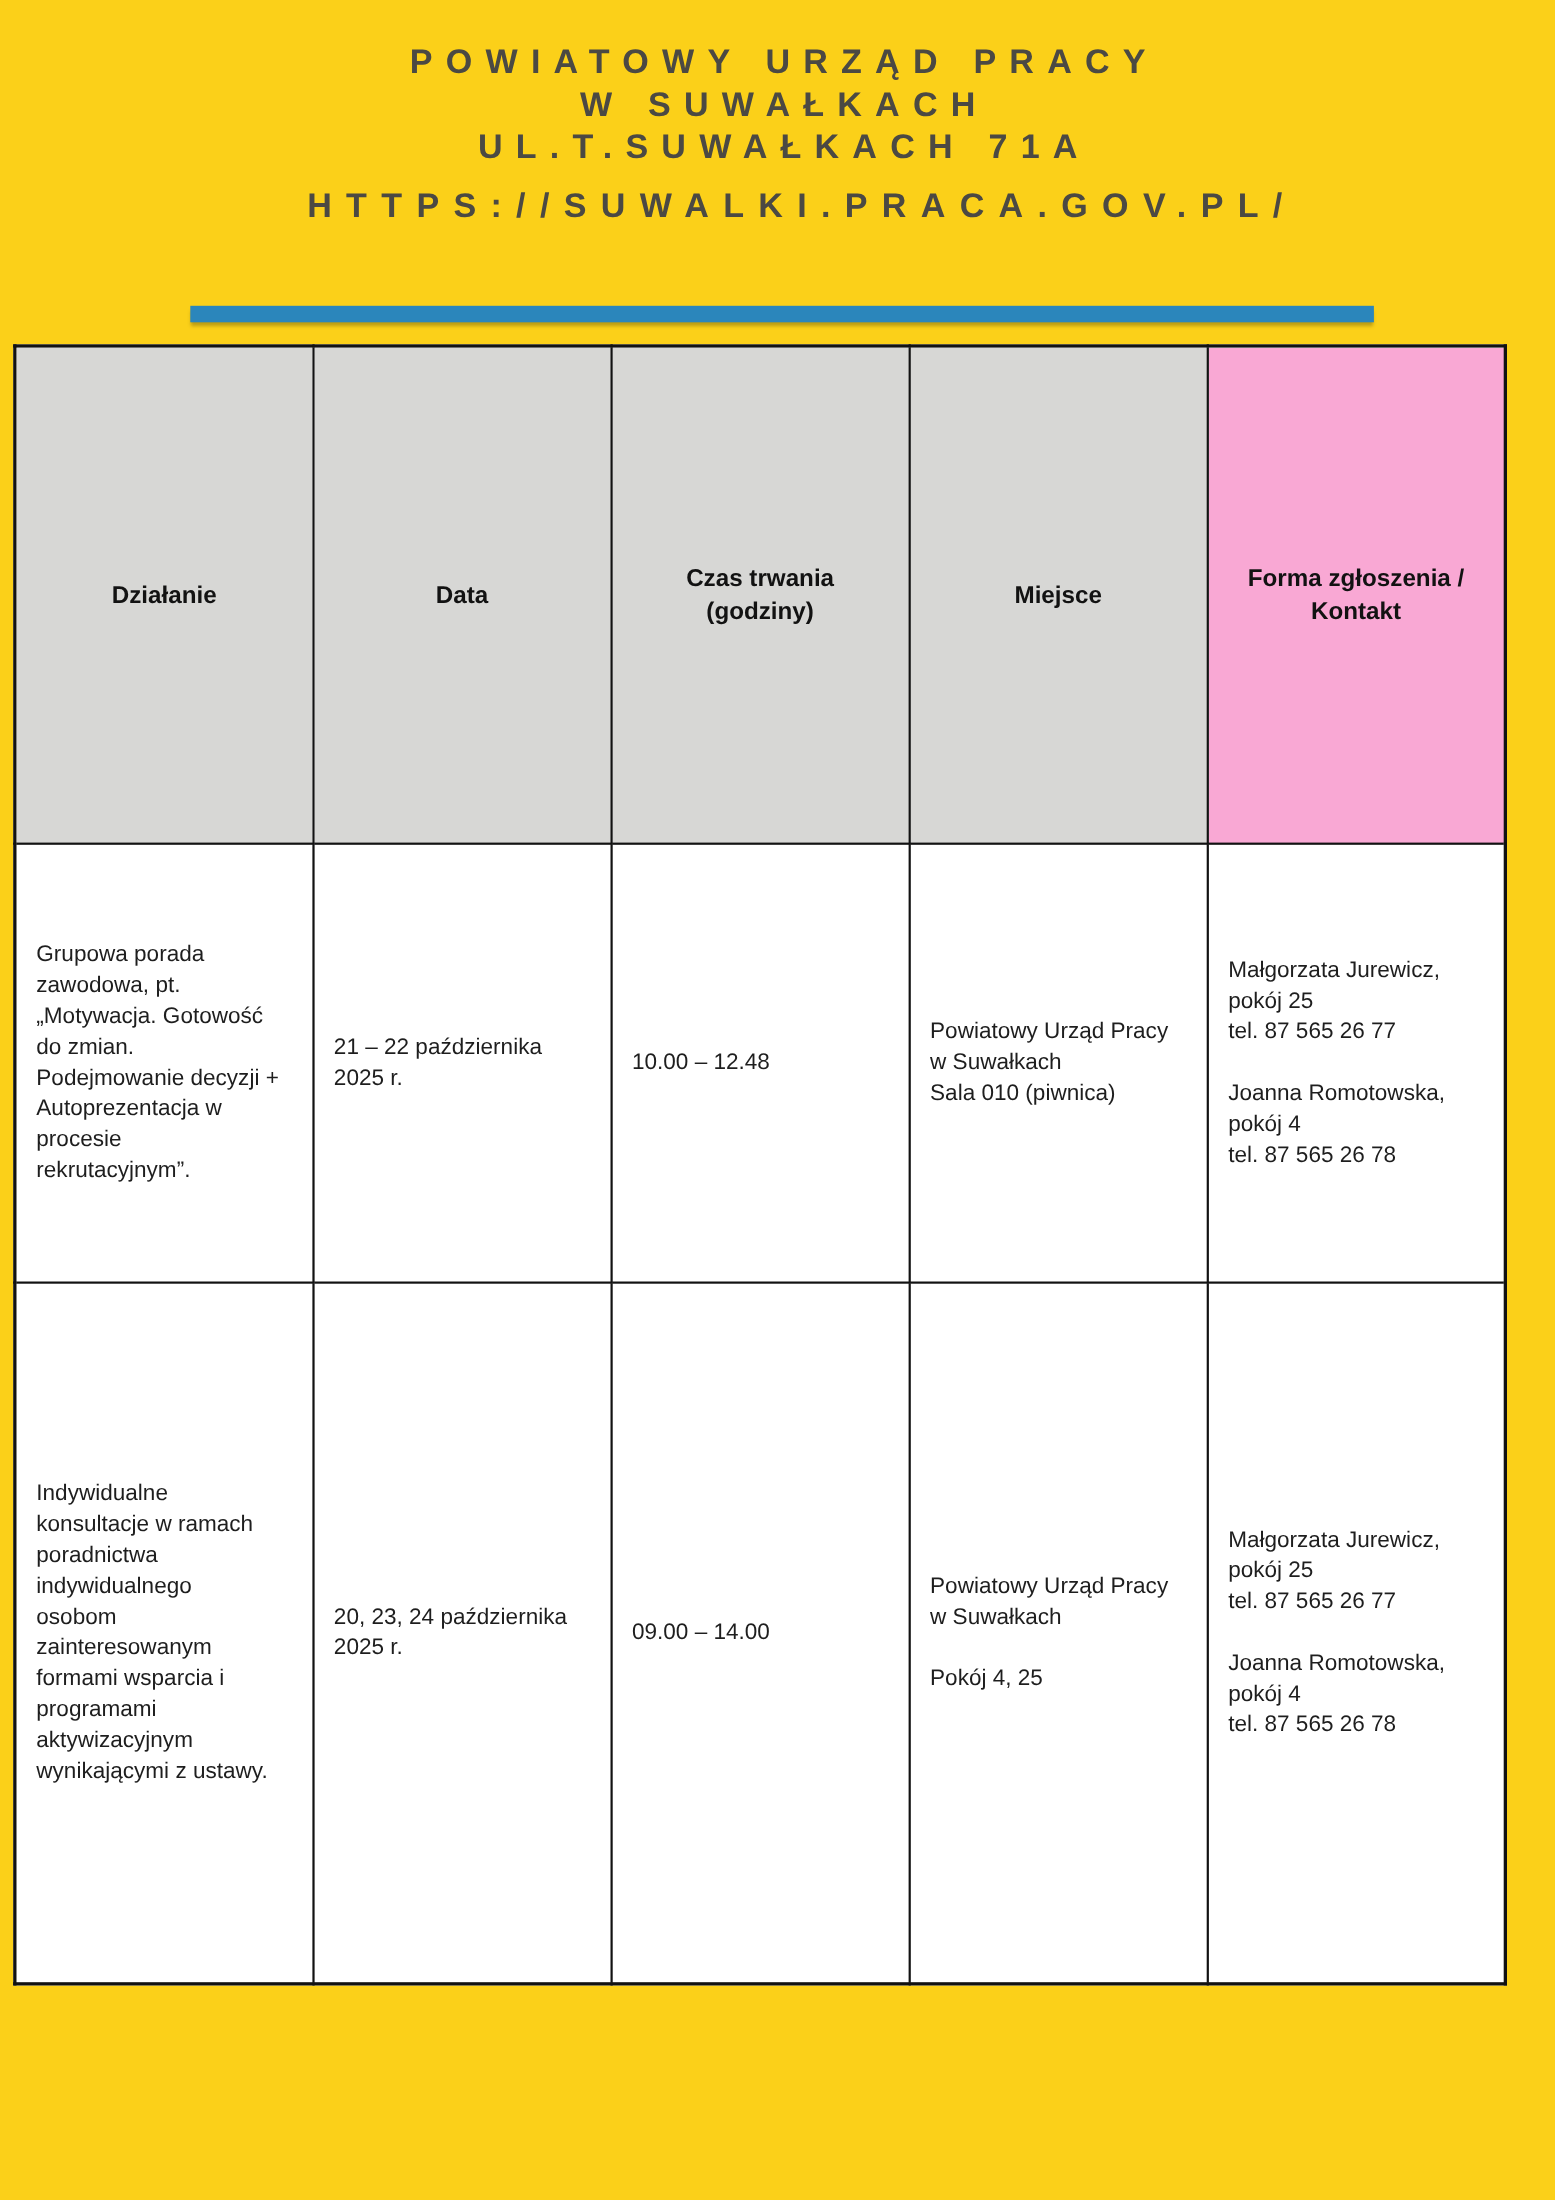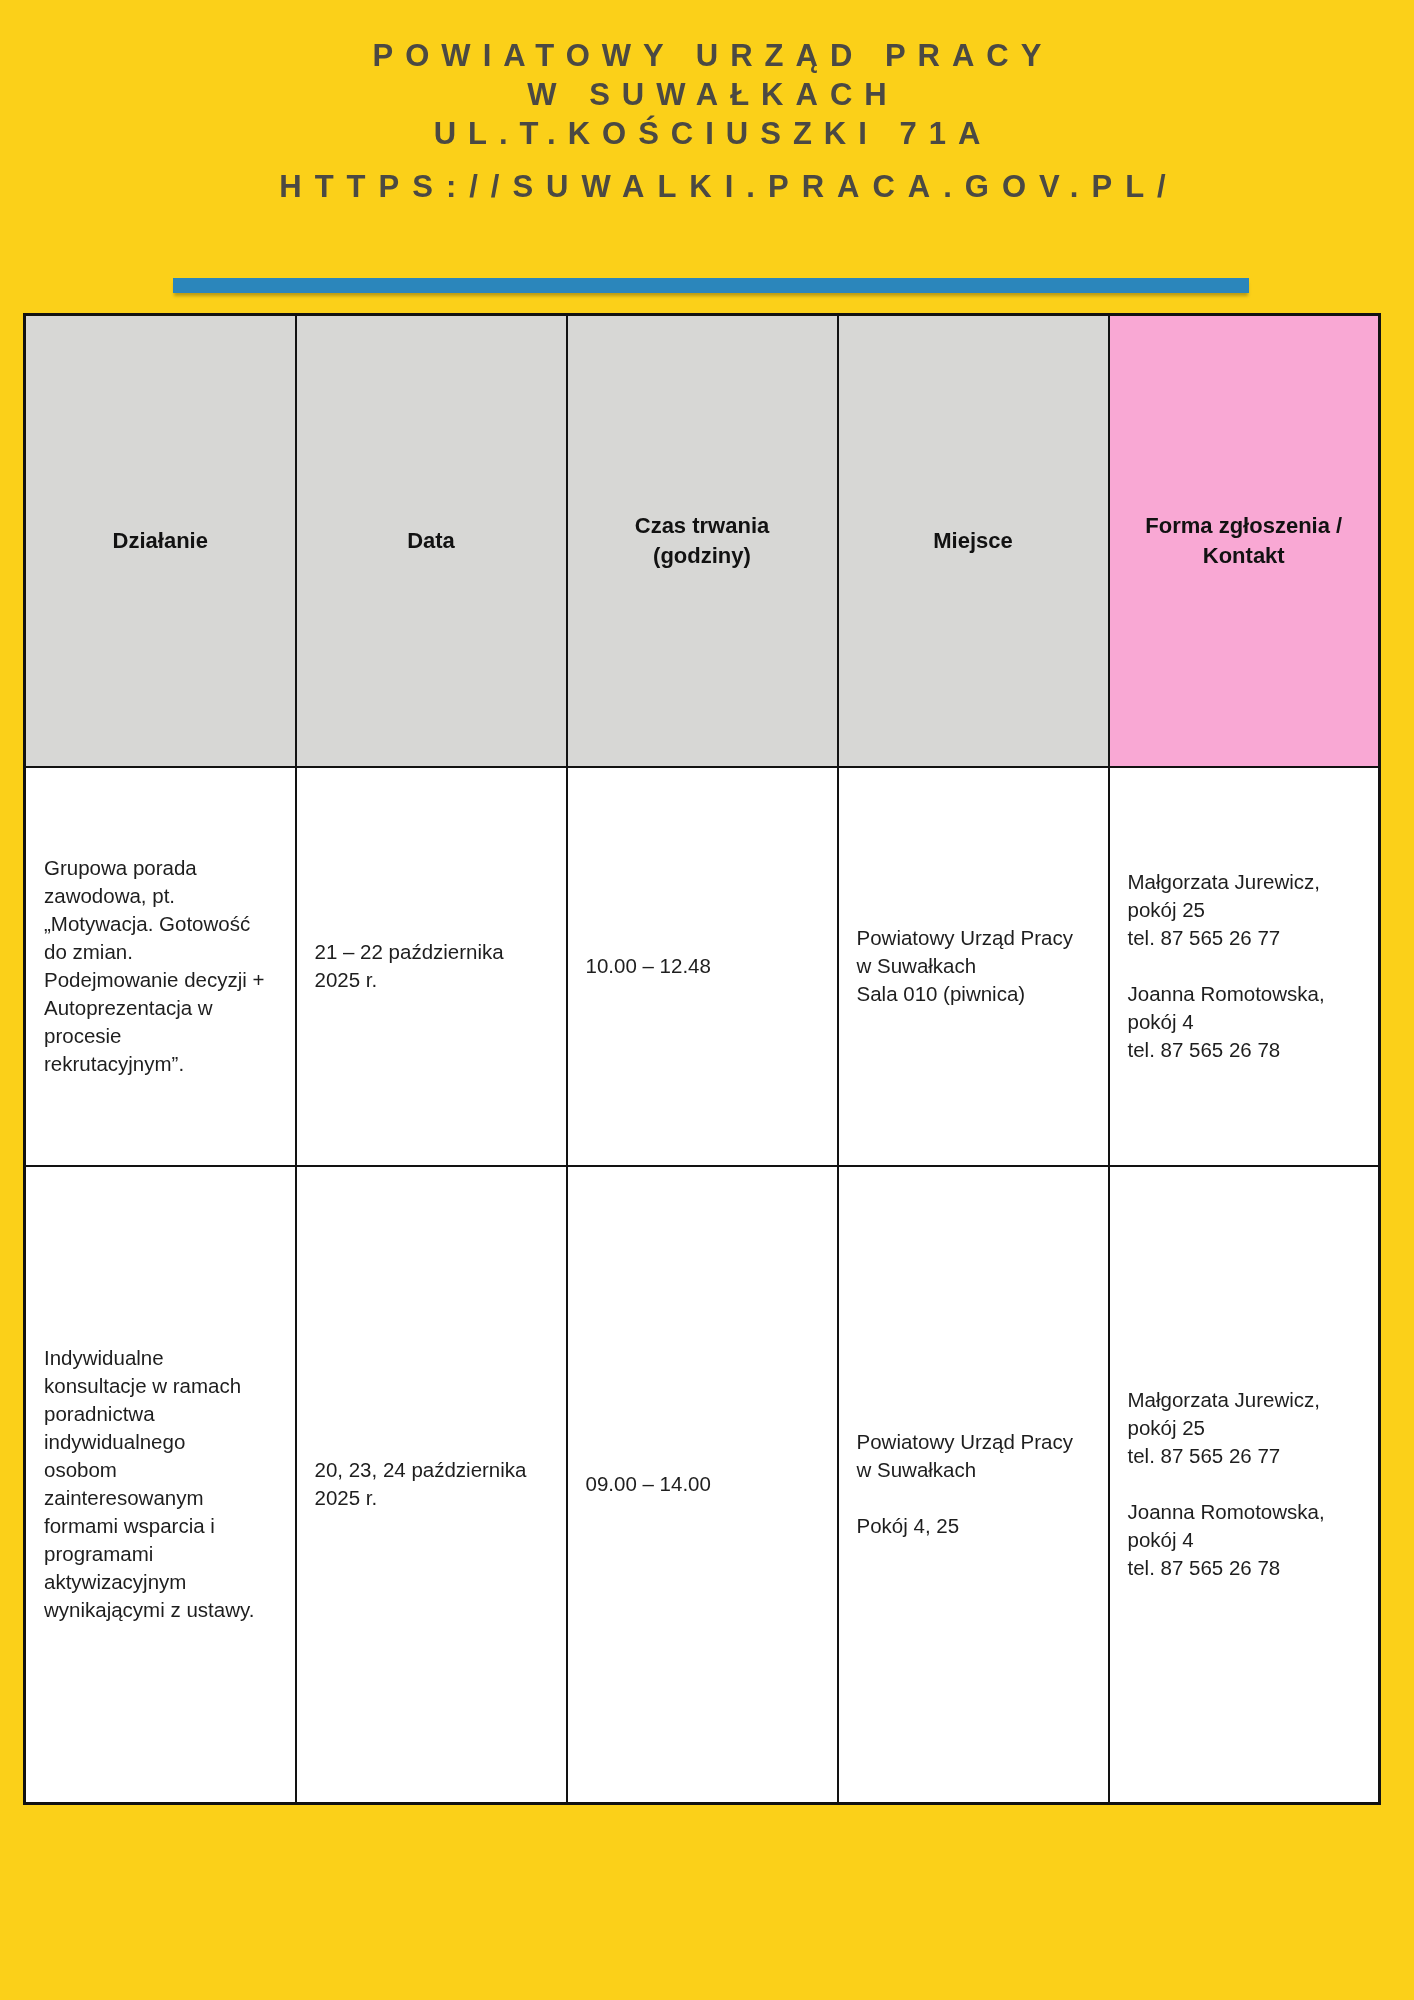--- a/index.html
+++ b/index.html
@@ -42,21 +42,21 @@
     top: 278px;
     width: 1076px;
     height: 15px;
     background: #2b86bb;
     box-shadow: 0 4px 3px -1px rgba(110, 95, 10, 0.45);
   }
 
   
   table.schedule {
     position: absolute;
-    left: 23px;
+    left: 12px;
     top: 313px;
     width: 1358px;
     height: 1492px;
     border-collapse: collapse;
     table-layout: fixed;
     background: #ffffff;
     border: 3px solid #121212;
   }
   table.schedule th,
   table.schedule td {
@@ -85,21 +85,21 @@
     padding: 14px 20px 14px 18px;
     white-space: pre-line;
   }
 </style>
 </head>
 <body style="background: rgb(251, 208, 25);">
 
 <div class="brand-header">
   <div class="brand-line">POWIATOWY URZĄD PRACY</div>
   <div class="brand-line">W SUWAŁKACH</div>
-  <div class="brand-line">UL.T.KOŚCIUSZKI 71A</div>
+  <div class="brand-line">UL.T.SUWAŁKACH 71A</div>
   <div class="brand-line url">HTTPS://SUWALKI.PRACA.GOV.PL/</div>
 </div>
 
 <div class="accent-bar" style="background: rgb(43, 134, 187);"></div>
 
 <table class="schedule">
   <thead>
     <tr>
       <th style="background: rgb(215, 215, 213);">Działanie</th>
       <th style="background: rgb(215, 215, 213);">Data</th>

